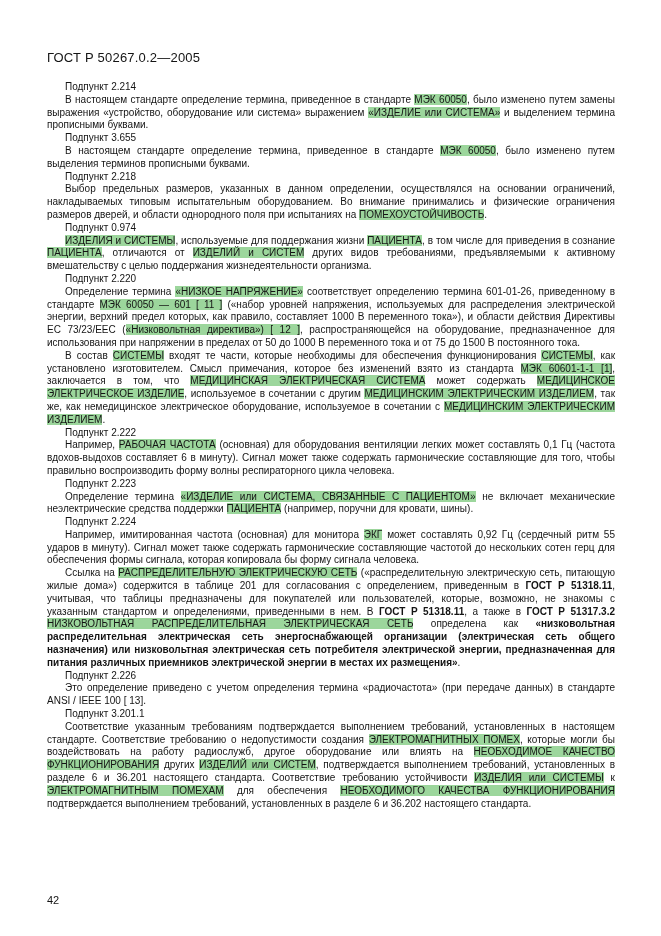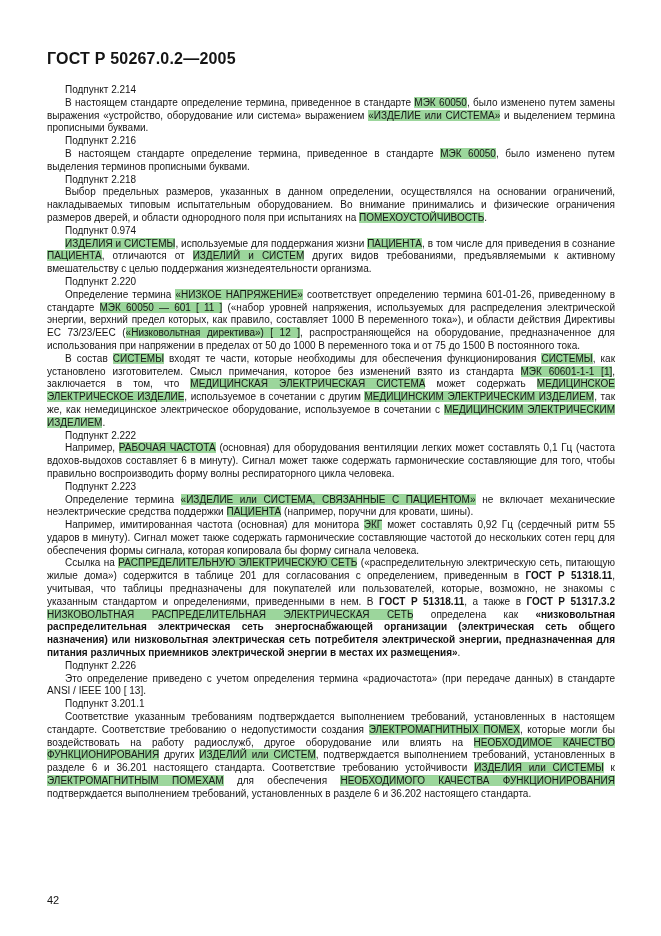--- a/index.html
+++ b/index.html
@@ -8,22 +8,22 @@
     width: 661px;
     height: 936px;
     box-sizing: border-box;
     background: #ffffff;
     padding: 50px 46px 0 47px;
     font-family: "Liberation Sans", sans-serif;
     color: #141414;
     overflow: hidden;
   }
   .doc-header {
-    font-weight: bold;
-    font-size: 16px;
+    font-weight: normal;
+    font-size: 13px;
     letter-spacing: 0.2px;
     margin-bottom: 16px;
   }
   .content {
     font-size: 10px;
     line-height: 1.28;
     text-align: justify;
   }
   .content p { margin: 0; text-indent: 18px; }
   .subpoint-label { }
@@ -38,33 +38,34 @@
 </style>
 </head>
 <body>
 
 <div class="page">
   <div class="doc-header">ГОСТ Р 50267.0.2—2005</div>
 
   <div class="content">
       <p class="subpoint-label">Подпункт 2.214</p>
       <p class="para"><span>В настоящем стандарте определение термина, приведенное в стандарте </span><span class="hl">МЭК 60050</span><span>, было изменено путем замены выражения «устройство, оборудование или система» выражением </span><span class="hl">«ИЗДЕЛИЕ или СИСТЕМА»</span><span> и выделением термина прописными буквами.</span></p>
-      <p class="subpoint-label">Подпункт 2.216</p>
+      <p class="subpoint-label">Подпункт 3.655</p>
       <p class="para"><span>В настоящем стандарте определение термина, приведенное в стандарте </span><span class="hl">МЭК 60050</span><span>, было изменено путем выделения терминов прописными буквами.</span></p>
       <p class="subpoint-label">Подпункт 2.218</p>
       <p class="para"><span>Выбор предельных размеров, указанных в данном определении, осуществлялся на основании ограничений, накладываемых типовым испытательным оборудованием. Во внимание принимались и физические ограничения размеров дверей, и области однородного поля при испытаниях на </span><span class="hl">ПОМЕХОУСТОЙЧИВОСТЬ</span><span>.</span></p>
       <p class="subpoint-label">Подпункт 0.974</p>
       <p class="para"><span class="hl">ИЗДЕЛИЯ и СИСТЕМЫ</span><span>, используемые для поддержания жизни </span><span class="hl">ПАЦИЕНТА</span><span>, в том числе для приведения в сознание </span><span class="hl">ПАЦИЕНТА</span><span>, отличаются от </span><span class="hl">ИЗДЕЛИЙ и СИСТЕМ</span><span> других видов требованиями, предъявляемыми к активному вмешательству с целью поддержания жизнедеятельности организма.</span></p>
       <p class="subpoint-label">Подпункт 2.220</p>
       <p class="para"><span>Определение термина </span><span class="hl">«НИЗКОЕ НАПРЯЖЕНИЕ»</span><span> соответствует определению термина 601-01-26, приведенному в стандарте </span><span class="hl">МЭК 60050 — 601 [ 11 ]</span><span> («набор уровней напряжения, используемых для распределения электрической энергии, верхний предел которых, как правило, составляет 1000 В переменного тока»), и области действия Директивы ЕС 73/23/ЕЕС (</span><span class="hl">«Низковольтная директива») [ 12 ]</span><span>, распространяющейся на оборудование, предназначенное для использования при напряжении в пределах от 50 до 1000 В переменного тока и от 75 до 1500 В постоянного тока.</span></p>
       <p class="para"><span>В состав </span><span class="hl">СИСТЕМЫ</span><span> входят те части, которые необходимы для обеспечения функционирования </span><span class="hl">СИСТЕМЫ</span><span>, как установлено изготовителем. Смысл примечания, которое без изменений взято из стандарта </span><span class="hl">МЭК 60601-1-1 [1]</span><span>, заключается в том, что </span><span class="hl">МЕДИЦИНСКАЯ ЭЛЕКТРИЧЕСКАЯ СИСТЕМА</span><span> может содержать </span><span class="hl">МЕДИЦИНСКОЕ ЭЛЕКТРИЧЕСКОЕ ИЗДЕЛИЕ</span><span>, используемое в сочетании с другим </span><span class="hl">МЕДИЦИНСКИМ ЭЛЕКТРИЧЕСКИМ ИЗДЕЛИЕМ</span><span>, так же, как немедицинское электрическое оборудование, используемое в сочетании с </span><span class="hl">МЕДИЦИНСКИМ ЭЛЕКТРИЧЕСКИМ ИЗДЕЛИЕМ</span><span>.</span></p>
       <p class="subpoint-label">Подпункт 2.222</p>
       <p class="para"><span>Например, </span><span class="hl">РАБОЧАЯ ЧАСТОТА</span><span> (основная) для оборудования вентиляции легких может составлять 0,1 Гц (частота вдохов-выдохов составляет 6 в минуту). Сигнал может также содержать гармонические составляющие для того, чтобы правильно воспроизводить форму волны респираторного цикла человека.</span></p>
       <p class="subpoint-label">Подпункт 2.223</p>
       <p class="para"><span>Определение термина </span><span class="hl">«ИЗДЕЛИЕ или СИСТЕМА, СВЯЗАННЫЕ С ПАЦИЕНТОМ»</span><span> не включает механические неэлектрические средства поддержки </span><span class="hl">ПАЦИЕНТА</span><span> (например, поручни для кровати, шины).</span></p>
+      <p class="subpoint-label">Подпункт 2.224</p>
       <p class="para"><span>Например, имитированная частота (основная) для монитора </span><span class="hl">ЭКГ</span><span> может составлять 0,92 Гц (сердечный ритм 55 ударов в минуту). Сигнал может также содержать гармонические составляющие частотой до нескольких сотен герц для обеспечения формы сигнала, которая копировала бы форму сигнала человека.</span></p>
       <p class="para"><span>Ссылка на </span><span class="hl">РАСПРЕДЕЛИТЕЛЬНУЮ ЭЛЕКТРИЧЕСКУЮ СЕТЬ</span><span> («распределительную электрическую сеть, питающую жилые дома») содержится в таблице 201 для согласования с определением, приведенным в </span><span class="b">ГОСТ Р 51318.11</span><span>, учитывая, что таблицы предназначены для покупателей или пользователей, которые, возможно, не знакомы с указанным стандартом и определениями, приведенными в нем. В </span><span class="b">ГОСТ Р 51318.11</span><span>, а также в </span><span class="b">ГОСТ Р 51317.3.2</span><span> </span><span class="hl">НИЗКОВОЛЬТНАЯ РАСПРЕДЕЛИТЕЛЬНАЯ ЭЛЕКТРИЧЕСКАЯ СЕТЬ</span><span> определена как </span><span class="b">«низковольтная распределительная электрическая сеть энергоснабжающей организации (электрическая сеть общего назначения) или низковольтная электрическая сеть потребителя электрической энергии, предназначенная для питания различных приемников электрической энергии в местах их размещения»</span><span>.</span></p>
       <p class="subpoint-label">Подпункт 2.226</p>
       <p class="para"><span>Это определение приведено с учетом определения термина «радиочастота» (при передаче данных) в стандарте ANSI / IEEE 100 [ 13].</span></p>
       <p class="subpoint-label">Подпункт 3.201.1</p>
       <p class="para"><span>Соответствие указанным требованиям подтверждается выполнением требований, установленных в настоящем стандарте. Соответствие требованию о недопустимости создания </span><span class="hl">ЭЛЕКТРОМАГНИТНЫХ ПОМЕХ</span><span>, которые могли бы воздействовать на работу радиослужб, другое оборудование или влиять на </span><span class="hl">НЕОБХОДИМОЕ КАЧЕСТВО ФУНКЦИОНИРОВАНИЯ</span><span> других </span><span class="hl">ИЗДЕЛИЙ или СИСТЕМ</span><span>, подтверждается выполнением требований, установленных в разделе 6 и 36.201 настоящего стандарта. Соответствие требованию устойчивости </span><span class="hl">ИЗДЕЛИЯ или СИСТЕМЫ</span><span> к </span><span class="hl">ЭЛЕКТРОМАГНИТНЫМ ПОМЕХАМ</span><span> для обеспечения </span><span class="hl">НЕОБХОДИМОГО КАЧЕСТВА ФУНКЦИОНИРОВАНИЯ</span><span> подтверждается выполнением требований, установленных в разделе 6 и 36.202 настоящего стандарта.</span></p>
     </div>
 
   <div class="page-number">42</div>
 </div>

